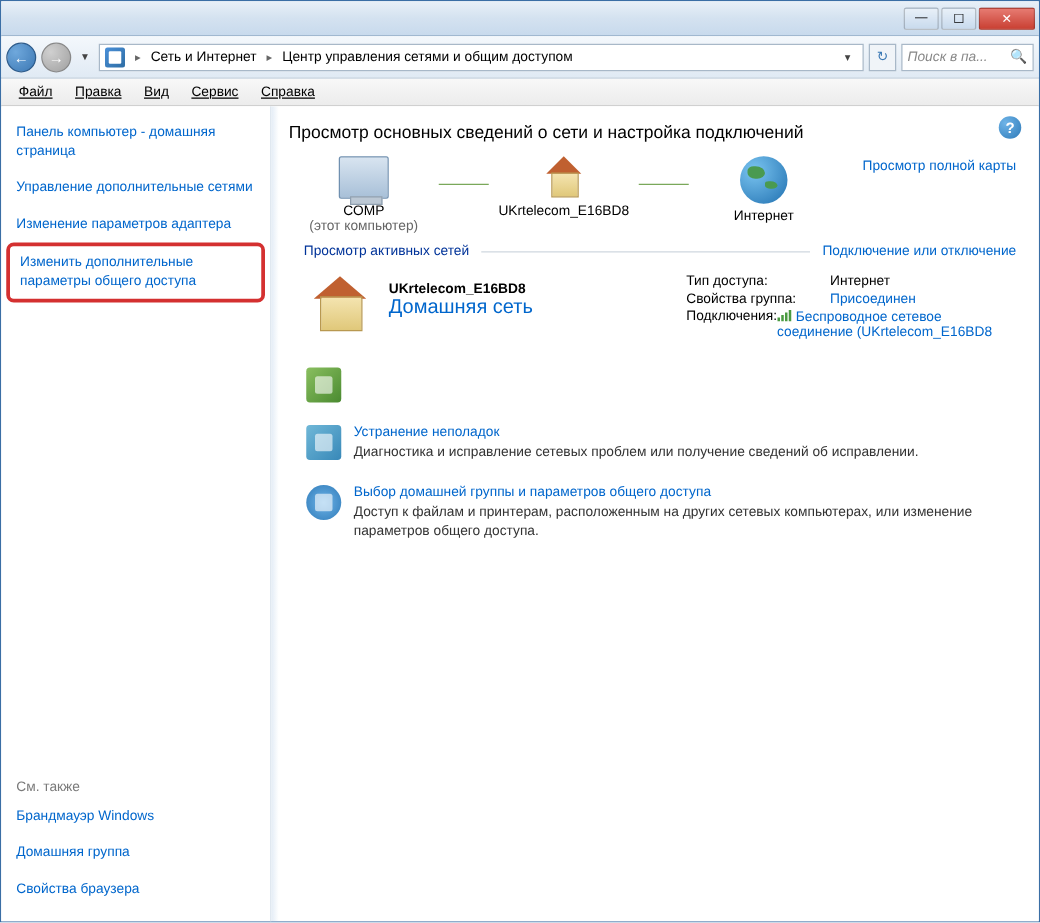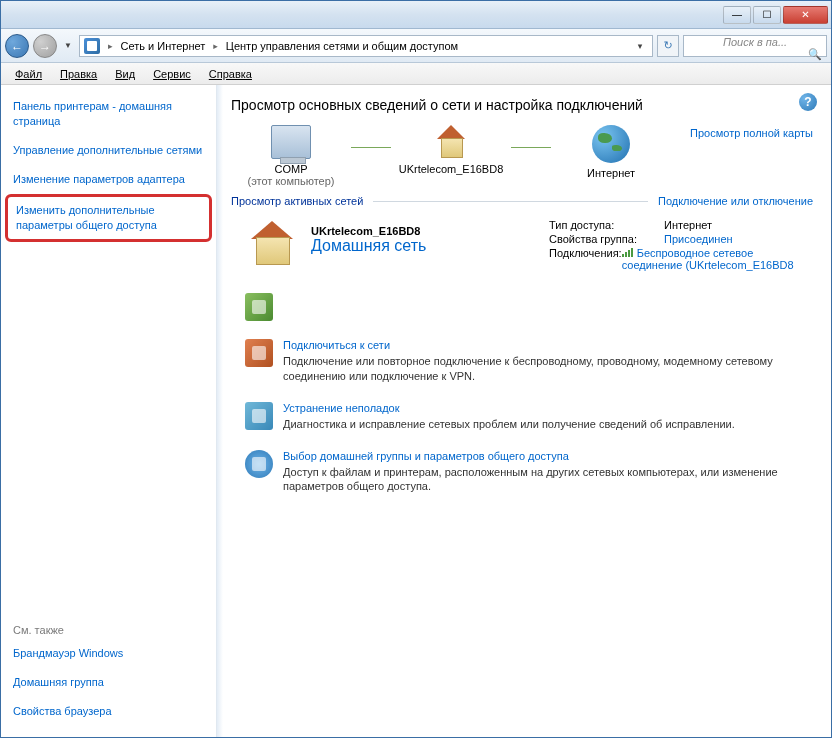--- a/index.html
+++ b/index.html
@@ -18,21 +18,21 @@
 .navbtn { width: 24px; height: 24px; border-radius: 12px; background: radial-gradient(circle at 30% 30%, #6fa8dc, #3c78b4); color: #fff; display: flex; align-items: center; justify-content: center; font-size: 12px; cursor: pointer; border: 1px solid #2c5a8a; }
 .navbtn.fwd { background: radial-gradient(circle at 30% 30%, #d0d0d0, #a0a0a0); border-color: #888; }
 .navdrop { width: 14px; height: 24px; display: flex; align-items: center; justify-content: center; cursor: pointer; font-size: 8px; color: #444; }
 .addrbar { flex: 1; height: 22px; background: #fff; border: 1px solid #a8b8c8; display: flex; align-items: center; padding: 0 4px; gap: 6px; }
 .cpicon { width: 16px; height: 16px; background: linear-gradient(135deg, #4a90d9, #2e6da4); border-radius: 2px; position: relative; }
 .cpicon::after { content: ""; position: absolute; left: 3px; top: 3px; width: 10px; height: 10px; background: #fff; border-radius: 1px; }
 .crumb { color: #000; cursor: pointer; }
 .crumbsep { color: #666; font-size: 9px; margin: 0 2px; }
 .addrdrop { width: 16px; text-align: center; cursor: pointer; color: #444; font-size: 9px; }
 .refreshbtn { width: 22px; height: 22px; border: 1px solid #a8b8c8; background: #f0f4f8; display: flex; align-items: center; justify-content: center; cursor: pointer; }
-.searchbox { width: 144px; height: 22px; border: 1px solid #a8b8c8; background: #fff; display: flex; align-items: center; padding: 0 4px; color: #888; font-style: italic; flex-direction: column; }
+.searchbox { width: 106px; height: 22px; border: 1px solid #a8b8c8; background: #fff; display: flex; align-items: center; padding: 0 4px; color: #888; font-style: italic; }
 .searchbox .sicon { margin-left: auto; color: #5080b0; font-style: normal; }
 
 
 .menubar { height: 22px; background: linear-gradient(to bottom, #f8f8f8, #ececec); border-bottom: 1px solid #d0d0d0; display: flex; align-items: center; padding: 0 6px; gap: 2px; }
 .menuitem { padding: 2px 8px; cursor: pointer; }
 .menuitem u { text-decoration: underline; }
 
 
 .body { display: flex; height: calc(738px - 28px - 34px - 22px - 2px); }
 .sidebar { width: 215px; background: #fff; padding: 14px 12px; border-right: none; position: relative; display: flex; flex-direction: column; }
@@ -62,21 +62,21 @@
 .icon-house { width: 40px; height: 34px; margin: 0 auto; position: relative; }
 .icon-house::before { content: ""; position: absolute; top: 0; left: 6px; width: 0; height: 0; border-left: 14px solid transparent; border-right: 14px solid transparent; border-bottom: 14px solid #c06030; }
 .icon-house::after { content: ""; position: absolute; top: 13px; left: 10px; width: 20px; height: 18px; background: linear-gradient(#f4e4b0,#e0c87a); border: 1px solid #b89850; }
 .icon-globe { width: 38px; height: 38px; margin: 0 auto; border-radius: 19px; background: radial-gradient(circle at 30% 30%, #7ac4f0, #2070b0); position: relative; overflow: hidden; }
 .icon-globe::after { content: ""; position: absolute; left: 6px; top: 8px; width: 14px; height: 10px; background: #4a9a50; border-radius: 40% 60% 50% 50%; box-shadow: 12px 10px 0 -2px #4a9a50; }
 .icon-house-big { width: 50px; height: 44px; position: relative; margin: 2px 8px 0 2px; }
 .icon-house-big::before { content: ""; position: absolute; top: 0; left: 4px; width: 0; height: 0; border-left: 21px solid transparent; border-right: 21px solid transparent; border-bottom: 18px solid #c06030; }
 .icon-house-big::after { content: ""; position: absolute; top: 16px; left: 9px; width: 32px; height: 26px; background: linear-gradient(#f4e4b0,#e0c87a); border: 1px solid #b89850; }
 
 
-.sect { display: flex; align-items: center; margin: 8px 0 6px 0; gap: 10px; }
+.sect { display: flex; align-items: center; margin: 8px 0 6px 12px; gap: 10px; }
 .sect .slabel { color: #003399; white-space: nowrap; }
 .sect .rule { flex: 1; border-top: 1px solid #d0d8e0; }
 .sect .rlink { color: #0066cc; cursor: pointer; white-space: nowrap; }
 
 
 .activenet { display: flex; gap: 4px; padding: 6px 0 14px 14px; }
 .netleft { display: flex; gap: 6px; width: 300px; }
 .netname { font-weight: normal; margin-top: 6px; }
 .netlink { color: #0066cc; cursor: pointer; font-size: 16px; }
 .netprops { flex: 1; }
@@ -140,21 +140,21 @@
     <div class="menuitem"><u>Файл</u></div>
     <div class="menuitem"><u>Правка</u></div>
     <div class="menuitem"><u>Вид</u></div>
     <div class="menuitem"><u>Сервис</u></div>
     <div class="menuitem"><u>Справка</u></div>
   </div>
 
   <div class="body">
 
     <div class="sidebar">
-      <div class="sidelink">Панель принтерам - домашняя страница</div>
+      <div class="sidelink">Панель компьютер - домашняя страница</div>
       <div class="sidelink">Управление дополнительные сетями</div>
       <div class="sidelink">Изменение параметров адаптера</div>
       <div class="highlighted">Изменить дополнительные параметры общего доступа</div>
 
       <div class="seealso">
         <div class="seealso-label">См. также</div>
         <div class="sidelink">Брандмауэр Windows</div>
         <div class="sidelink">Домашняя группа</div>
         <div class="sidelink" style="margin-bottom:4px">Свойства браузера</div>
       </div>
@@ -219,27 +219,20 @@
             </div>
           </div>
         </div>
       </div>
 
 
       <div class="task">
         <div class="taskicon ti1"></div>
       </div>
 
-      <div class="task">
-        <div class="taskicon ti2"></div>
-        <div class="taskbody">
-          <div class="ttitle">Подключиться к сети</div>
-          <div class="tdesc">Подключение или повторное подключение к беспроводному, проводному, модемному сетевому соединению или подключение к VPN.</div>
-        </div>
-      </div>
 
       <div class="task">
         <div class="taskicon ti4"></div>
         <div class="taskbody">
           <div class="ttitle">Устранение неполадок</div>
           <div class="tdesc">Диагностика и исправление сетевых проблем или получение сведений об исправлении.</div>
         </div>
       </div>
 
       <div class="task">

